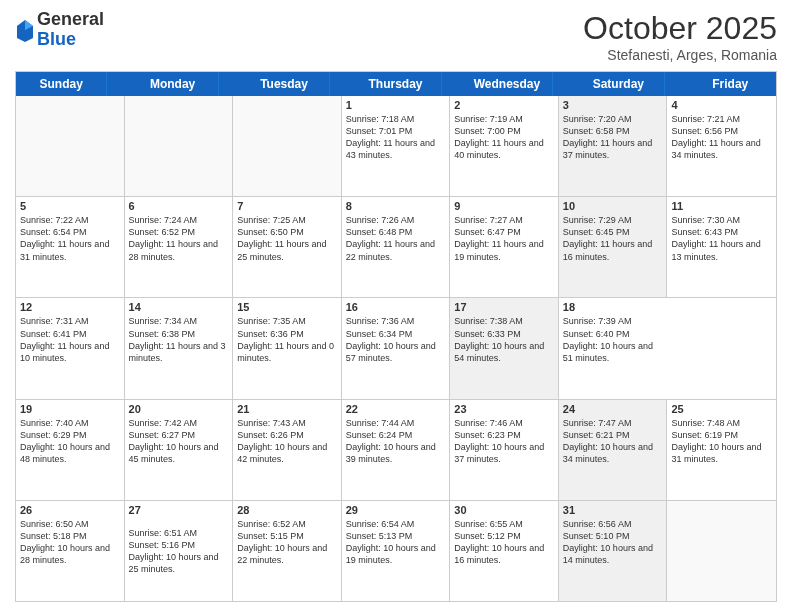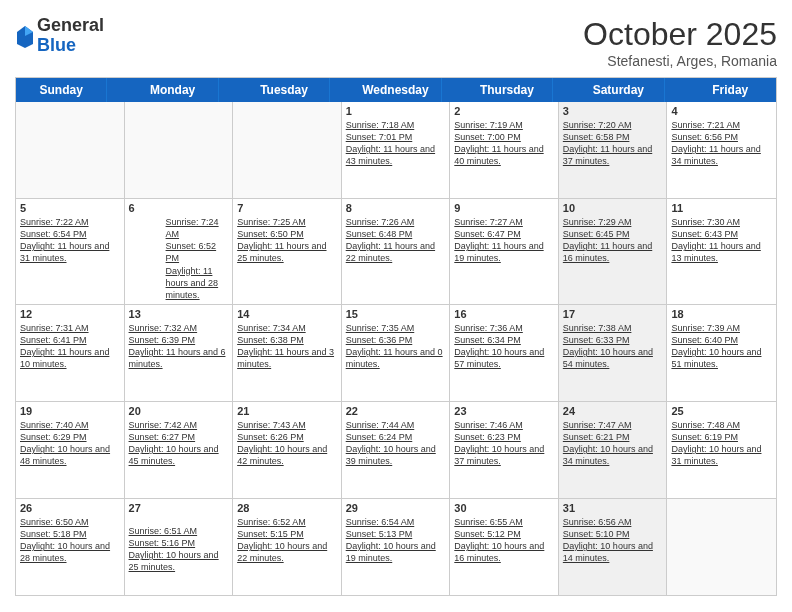--- a/index.html
+++ b/index.html
@@ -6,21 +6,21 @@
     body {
       font-family: Arial, sans-serif;
       background: #fff;
       width: 792px;
       height: 612px;
       overflow: hidden;
     }
     .page {
       width: 792px;
       height: 612px;
-      padding: 16px 15px;
+      padding: 10px 15px;
       display: flex;
       flex-direction: column;
     }
     .header {
       display: flex;
       justify-content: space-between;
       align-items: flex-start;
       margin-bottom: 8px;
     }
     .logo {
@@ -100,21 +100,20 @@
     .day-num {
       font-size: 11px;
       font-weight: bold;
       margin-bottom: 2px;
       display: block;
     }
     .cell-text {
       font-size: 9px;
       line-height: 1.35;
       color: #333;
-      text-decoration: underline;
     }
   </style>
 </head>
 <body>
 
 <div class="page">
   <div class="header">
     <div class="logo">
       <svg class="logo-icon" viewBox="0 0 20 24" xmlns="http://www.w3.org/2000/svg">
         <polygon points="10,2 18,8 18,20 10,24 2,20 2,8" fill="#1565c0"></polygon>
@@ -129,22 +128,22 @@
       <div class="month-title">October 2025</div>
       <div class="subtitle">Stefanesti, Arges, Romania</div>
     </div>
   </div>
 
   <div class="calendar">
     <div class="cal-header">
     <div class="cal-header-cell">Sunday</div>
         <div class="cal-header-cell">Monday</div>
         <div class="cal-header-cell">Tuesday</div>
+        <div class="cal-header-cell">Thursday</div>
         <div class="cal-header-cell">Wednesday</div>
-        <div class="cal-header-cell">Thursday</div>
         <div class="cal-header-cell">Saturday</div>
         <div class="cal-header-cell">Friday</div>
       </div>
     <div class="cal-body">
     <div class="cal-row">
           <div class="cal-cell empty"></div>
           <div class="cal-cell empty"></div>
           <div class="cal-cell empty"></div>
           <div class="cal-cell">
             <span class="day-num">1</span>
@@ -173,21 +172,21 @@
         </div>
         <div class="cal-row">
           <div class="cal-cell">
             <span class="day-num">5</span>
             <div class="cell-text" style="white-space: pre-line;">Sunrise: 7:22 AM
 Sunset: 6:54 PM
 Daylight: 11 hours and 31 minutes.</div>
           </div>
           <div class="cal-cell">
             <span class="day-num">6</span>
-            <div class="cell-text" style="white-space: pre-line; margin-left: 37px;">Sunrise: 7:24 AM
+            <div class="cell-text" style="white-space: pre-line;">Sunrise: 7:24 AM
 Sunset: 6:52 PM
 Daylight: 11 hours and 28 minutes.</div>
           </div>
           <div class="cal-cell">
             <span class="day-num">7</span>
             <div class="cell-text" style="white-space: pre-line;">Sunrise: 7:25 AM
 Sunset: 6:50 PM
 Daylight: 11 hours and 25 minutes.</div>
           </div>
           <div class="cal-cell">
@@ -214,26 +213,20 @@
 Sunset: 6:43 PM
 Daylight: 11 hours and 13 minutes.</div>
           </div>
         </div>
         <div class="cal-row">
           <div class="cal-cell">
             <span class="day-num">12</span>
             <div class="cell-text" style="white-space: pre-line;">Sunrise: 7:31 AM
 Sunset: 6:41 PM
 Daylight: 11 hours and 10 minutes.</div>
-          </div>
-          <div class="cal-cell">
-            <span class="day-num">13</span>
-            <div class="cell-text" style="white-space: pre-line;">Sunrise: 7:32 AM
-Sunset: 6:39 PM
-Daylight: 11 hours and 6 minutes.</div>
           </div>
           <div class="cal-cell">
             <span class="day-num">14</span>
             <div class="cell-text" style="white-space: pre-line;">Sunrise: 7:34 AM
 Sunset: 6:38 PM
 Daylight: 11 hours and 3 minutes.</div>
           </div>
           <div class="cal-cell">
             <span class="day-num">15</span>
             <div class="cell-text" style="white-space: pre-line;">Sunrise: 7:35 AM

